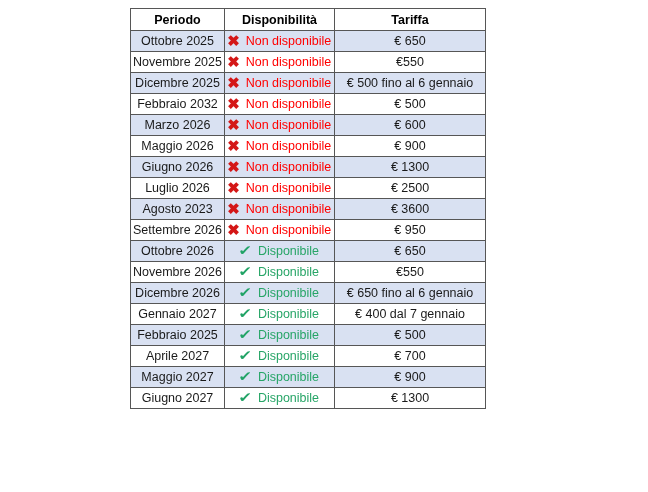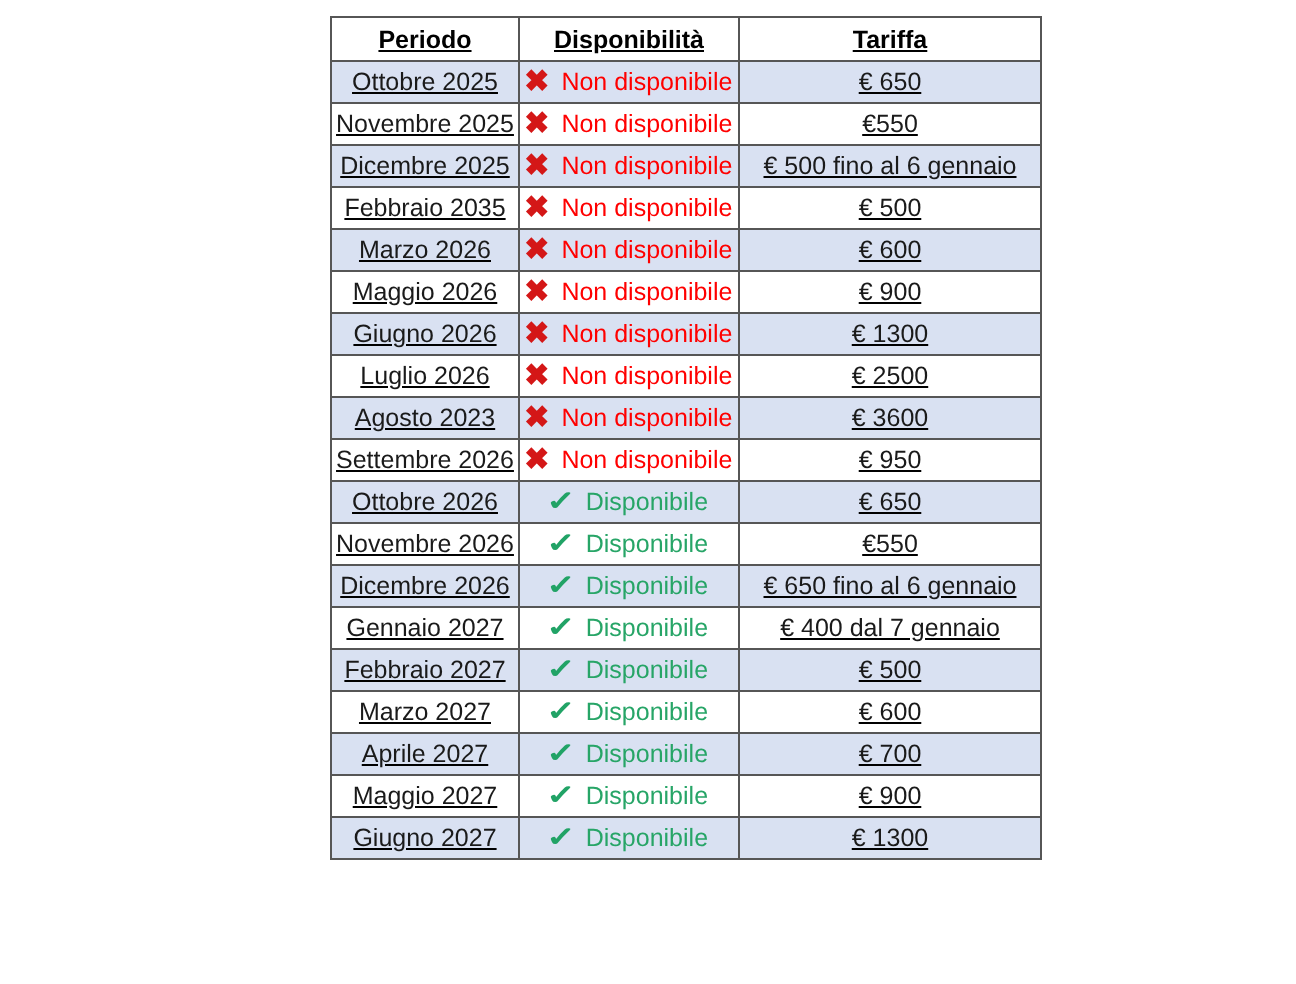--- a/index.html
+++ b/index.html
@@ -17,25 +17,24 @@
     font-family: "Liberation Sans", sans-serif;
     overflow: hidden;
   }
   .page {
     position: relative;
     width: 648px; height: 492px;
     background: #ffffff;
   }
   table.price-table {
     position: absolute;
-    left: 165px; top: 8px;
+    left: 130px; top: 8px;
     width: 355px;
     border-collapse: collapse;
     table-layout: fixed;
-    text-decoration: underline;
   }
   .price-table col.col-periodo { width: 94px; }
   .price-table col.col-disp    { width: 110px; }
   .price-table col.col-tariffa { width: 151px; }
   .price-table th, .price-table td {
     border: 1px solid var(--c-border);
     height: 21px;
     text-align: center;
     vertical-align: middle;
     font-size: 12.5px;
@@ -116,21 +115,21 @@
       <span class="disp-wrap">
         <span class="icon no">✖</span>
         <span class="label no">Non disponibile</span>
       </span>
     </td>
     <td>€ 500 fino al 6 gennaio</td>
   </tr>
 
 
   <tr>
-    <td>Febbraio 2035</td>
+    <td>Febbraio 2032</td>
     <td>
       <span class="disp-wrap">
         <span class="icon no">✖</span>
         <span class="label no">Non disponibile</span>
       </span>
     </td>
     <td>€ 500</td>
   </tr>
 
   <tr>
@@ -238,40 +237,30 @@
     <td>
       <span class="disp-wrap">
         <span class="icon ok">✓</span>
         <span class="label ok">Disponibile</span>
       </span>
     </td>
     <td>€ 400 dal 7 gennaio</td>
   </tr>
 
   <tr>
-    <td>Febbraio 2027</td>
+    <td>Febbraio 2025</td>
     <td>
       <span class="disp-wrap">
         <span class="icon ok">✓</span>
         <span class="label ok">Disponibile</span>
       </span>
     </td>
     <td>€ 500</td>
   </tr>
 
-  <tr>
-    <td>Marzo 2027</td>
-    <td>
-      <span class="disp-wrap">
-        <span class="icon ok">✓</span>
-        <span class="label ok">Disponibile</span>
-      </span>
-    </td>
-    <td>€ 600</td>
-  </tr>
 
   <tr>
     <td>Aprile 2027</td>
     <td>
       <span class="disp-wrap">
         <span class="icon ok">✓</span>
         <span class="label ok">Disponibile</span>
       </span>
     </td>
     <td>€ 700</td>

